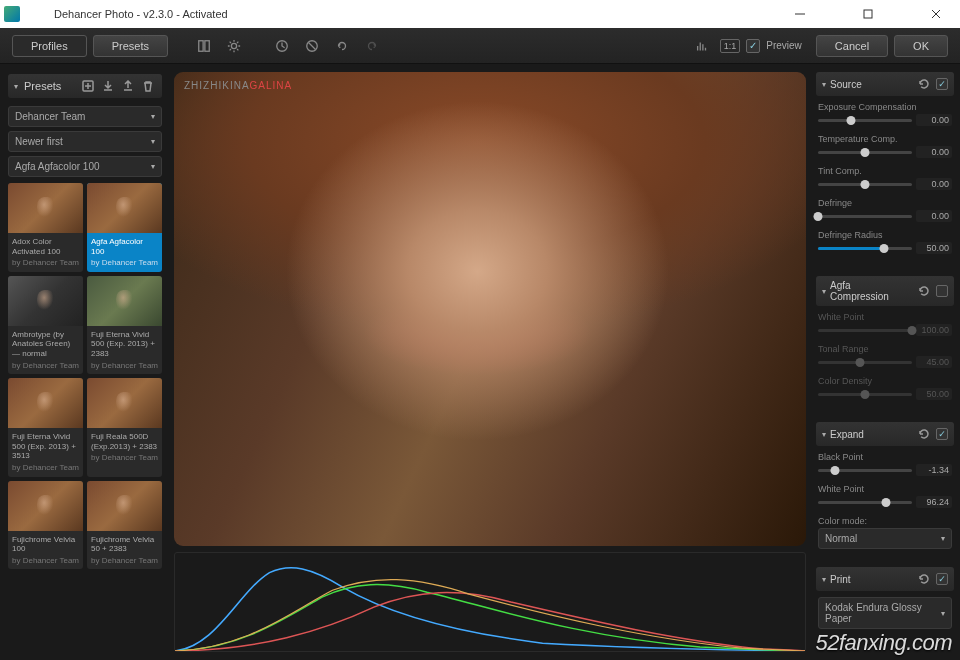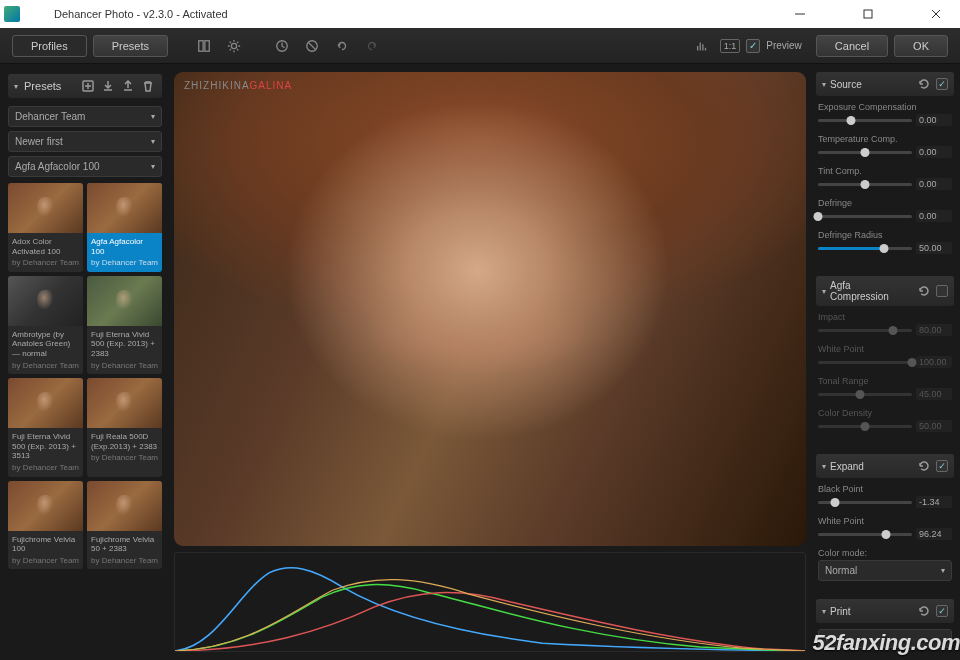--- a/index.html
+++ b/index.html
@@ -79,24 +79,24 @@
 .sec-body { padding: 6px 2px; }
 .ctrl { margin-bottom: 8px; }
 .ctrl-label { font-size: 9px; color: #888; margin-bottom: 2px; }
 .ctrl.disabled .ctrl-label { color: #555; }
 .ctrl-row { display: flex; align-items: center; gap: 4px; }
 .slider { flex: 1; height: 3px; background: #444; border-radius: 2px; position: relative; cursor: pointer; }
 .slider-fill { height: 100%; background: #0a84c7; border-radius: 2px; }
 .slider-thumb { width: 9px; height: 9px; background: #ccc; border-radius: 50%; position: absolute; top: -3px; transform: translateX(-50%); }
 .ctrl.disabled .slider { background: #333; }
 .ctrl.disabled .slider-thumb { background: #555; }
-.ctrl-val { width: 36px; font-size: 9px; color: #aaa; background: #222; padding: 1px 3px; border-radius: 2px; }
+.ctrl-val { width: 36px; text-align: right; font-size: 9px; color: #aaa; background: #222; padding: 1px 3px; border-radius: 2px; }
 .ctrl.disabled .ctrl-val { color: #555; }
 
-.watermark-br { position: fixed; right: 0; bottom: 4px; font-size: 22px; font-weight: bold; color: rgba(255,255,255,0.85); font-style: italic; letter-spacing: -0.5px; text-shadow: 0 1px 2px #000; pointer-events: none; }
+.watermark-br { position: fixed; right: 8px; bottom: 4px; font-size: 22px; font-weight: normal; color: rgba(255,255,255,0.85); font-style: italic; letter-spacing: -0.5px; text-shadow: 0 1px 2px #000; pointer-events: none; }
 </style>
 </head>
 <body>
 
 <div class="titlebar">
   <div class="app-icon"></div>
   <div class="title">Dehancer Photo - v2.3.0 - Activated</div>
   <div class="win-btn">
       <svg viewBox="0 0 10 10">
         <path d="M0 5 H10"></path>
@@ -352,29 +352,20 @@
         <span class="lbl">Agfa Compression</span>
         <span class="mini-icon reset">
             <svg viewBox="0 0 12 12">
               <path d="M2 6a4 4 0 1 1 1.2 2.8M2 6V3M2 6h3"></path>
             </svg>
           </span>
         <span class="toggle "></span>
       </div>
       <div class="sec-body">
           <div class="ctrl disabled">
-        <div class="ctrl-label">Impact</div>
-        <div class="ctrl-row">
-          <div class="slider">
-                <div class="slider-thumb" style="left:80%"></div>
-              </div>
-          <div class="ctrl-val">80.00</div>
-        </div>
-      </div>
-          <div class="ctrl disabled">
         <div class="ctrl-label">White Point</div>
         <div class="ctrl-row">
           <div class="slider">
                 <div class="slider-thumb" style="left:100%"></div>
               </div>
           <div class="ctrl-val">100.00</div>
         </div>
       </div>
           <div class="ctrl disabled">
         <div class="ctrl-label">Tonal Range</div>
@@ -439,20 +430,21 @@
         <span class="lbl">Print</span>
         <span class="mini-icon reset">
             <svg viewBox="0 0 12 12">
               <path d="M2 6a4 4 0 1 1 1.2 2.8M2 6V3M2 6h3"></path>
             </svg>
           </span>
         <span class="toggle on"></span>
       </div>
       <div class="sec-body">
           <div class="dropdown">
+            <span>Kodak Endura Glossy Paper</span>
             <span class="chev">▾</span>
           </div>
         </div>
     </div>
     </div>
 </div>
 
 <div class="watermark-br">52fanxing.com</div>
 
 </body></html>

